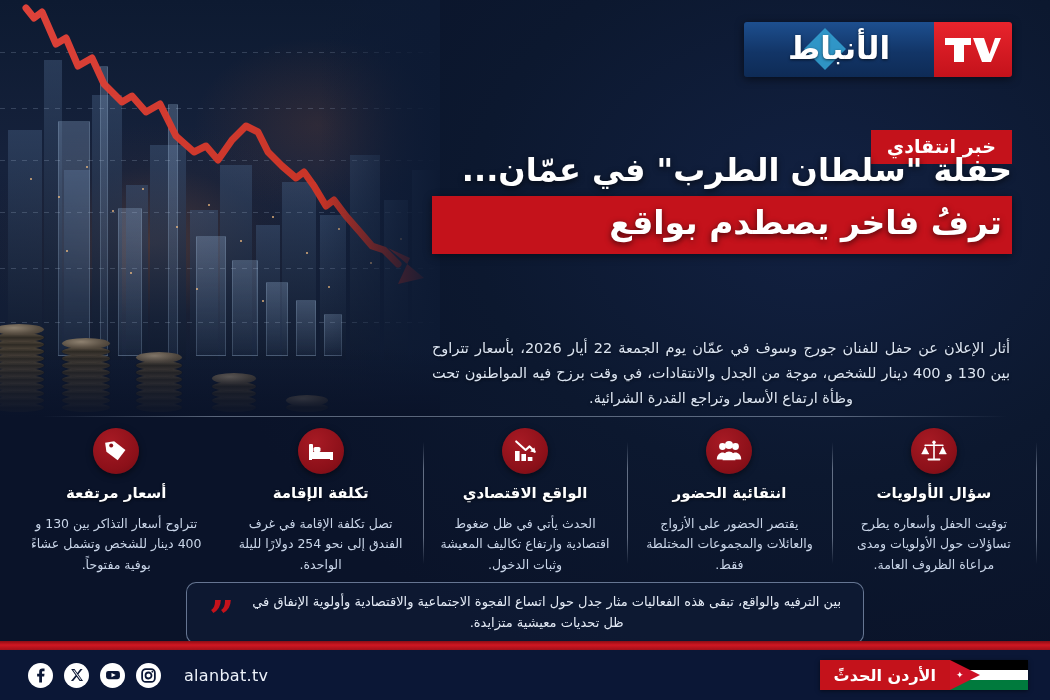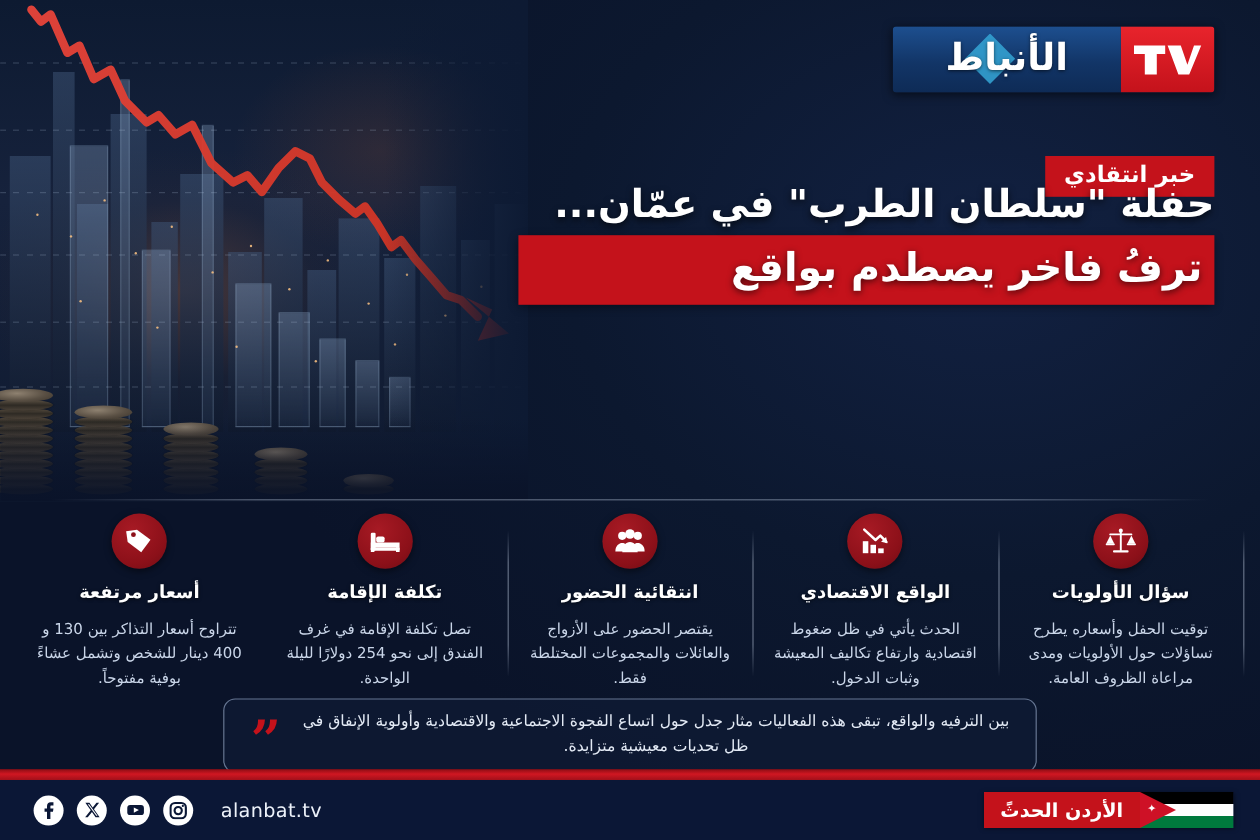--- a/index.html
+++ b/index.html
@@ -387,20 +387,21 @@
     </div>
   </div>
 
   <div class="badge">خبر انتقادي</div>
 
   <div class="headline">
     <div class="hl-line">حفلة "سلطان الطرب" في عمّان...</div>
     <div class="hl-line hl-band">ترفُ فاخر يصطدم  بواقع</div>
   </div>
 
+  <div class="subtext">أثار الإعلان عن حفل للفنان جورج وسوف في عمّان يوم الجمعة 22 أيار 2026، بأسعار تتراوح بين 130 و 400 دينار للشخص، موجة من الجدل والانتقادات، في وقت برزح فيه المواطنون تحت وظأة ارتفاع الأسعار وتراجع القدرة الشرائية.</div>
 
   <div class="hdivider"></div>
 
   <div class="cards">
 
     <div class="card">
       <div class="card-icon">
         <svg width="24" height="24" viewBox="0 0 24 24">
           <path d="M11.5 2.2 L21.5 12.2 L12.4 21.3 L2.4 11.3 L2.4 2.2 Z" fill="#ffffff" transform="rotate(-8 12 12)"></path>
           <circle cx="7.2" cy="6.6" r="2.0" fill="#8c1019"></circle>
@@ -420,45 +421,45 @@
           <rect x="22" y="16" width="3" height="4" fill="#ffffff"></rect>
           <rect x="1" y="16" width="3" height="4" fill="#ffffff"></rect>
         </svg>
       </div>
       <div class="card-title">تكلفة الإقامة</div>
       <div class="card-body">تصل تكلفة الإقامة في غرف الفندق إلى نحو 254 دولارًا لليلة الواحدة.</div>
     </div>
 
     <div class="card">
       <div class="card-icon">
+        <svg width="25" height="24" viewBox="0 0 25 24">
+          <rect x="2" y="12" width="4.6" height="10" fill="#ffffff"></rect>
+          <rect x="8.4" y="15" width="4.6" height="7" fill="#ffffff"></rect>
+          <rect x="14.8" y="18" width="4.6" height="4" fill="#ffffff"></rect>
+          <path d="M3.2 2.4 L12.6 11 L16.6 7.4 L21.6 12.6" fill="none" stroke="#ffffff" stroke-width="2.1" stroke-linecap="round" stroke-linejoin="round"></path>
+          <polygon points="22.6,13.8 17.2,12.4 21.4,8.6" fill="#ffffff"></polygon>
+        </svg>
+      </div>
+      <div class="card-title">الواقع الاقتصادي</div>
+      <div class="card-body">الحدث يأتي في ظل ضغوط اقتصادية وارتفاع تكاليف المعيشة وثبات الدخول.</div>
+    </div>
+
+    <div class="card">
+      <div class="card-icon">
         <svg width="26" height="22" viewBox="0 0 26 22">
           <circle cx="6.5" cy="6.5" r="3.4" fill="#ffffff"></circle>
           <circle cx="19.5" cy="6.5" r="3.4" fill="#ffffff"></circle>
           <circle cx="13" cy="5" r="4.0" fill="#ffffff"></circle>
           <path d="M0.8 19.5 C0.8 14.8 4 12.6 6.5 12.6 C9 12.6 12.2 14.8 12.2 19.5 Z" fill="#ffffff"></path>
           <path d="M13.8 19.5 C13.8 14.8 17 12.6 19.5 12.6 C22 12.6 25.2 14.8 25.2 19.5 Z" fill="#ffffff"></path>
           <path d="M6.6 20.2 C6.6 14.6 9.6 11.6 13 11.6 C16.4 11.6 19.4 14.6 19.4 20.2 Z" fill="#ffffff"></path>
         </svg>
       </div>
       <div class="card-title">انتقائية الحضور</div>
       <div class="card-body">يقتصر الحضور على الأزواج والعائلات والمجموعات المختلطة فقط.</div>
-    </div>
-
-    <div class="card">
-      <div class="card-icon">
-        <svg width="25" height="24" viewBox="0 0 25 24">
-          <rect x="2" y="12" width="4.6" height="10" fill="#ffffff"></rect>
-          <rect x="8.4" y="15" width="4.6" height="7" fill="#ffffff"></rect>
-          <rect x="14.8" y="18" width="4.6" height="4" fill="#ffffff"></rect>
-          <path d="M3.2 2.4 L12.6 11 L16.6 7.4 L21.6 12.6" fill="none" stroke="#ffffff" stroke-width="2.1" stroke-linecap="round" stroke-linejoin="round"></path>
-          <polygon points="22.6,13.8 17.2,12.4 21.4,8.6" fill="#ffffff"></polygon>
-        </svg>
-      </div>
-      <div class="card-title">الواقع الاقتصادي</div>
-      <div class="card-body">الحدث يأتي في ظل ضغوط اقتصادية وارتفاع تكاليف المعيشة وثبات الدخول.</div>
     </div>
 
     <div class="card">
       <div class="card-icon">
         <svg width="26" height="24" viewBox="0 0 26 24">
           <rect x="12.2" y="3" width="1.6" height="17" fill="#ffffff"></rect>
           <rect x="6.5" y="19.6" width="13" height="1.8" rx="0.8" fill="#ffffff"></rect>
           <circle cx="13" cy="3.2" r="1.7" fill="#ffffff"></circle>
           <rect x="3.4" y="5.6" width="19.2" height="1.5" rx="0.7" fill="#ffffff"></rect>
           <path d="M0.8 14.2 L4.2 7.2 L7.6 14.2 Z" fill="#ffffff"></path>

